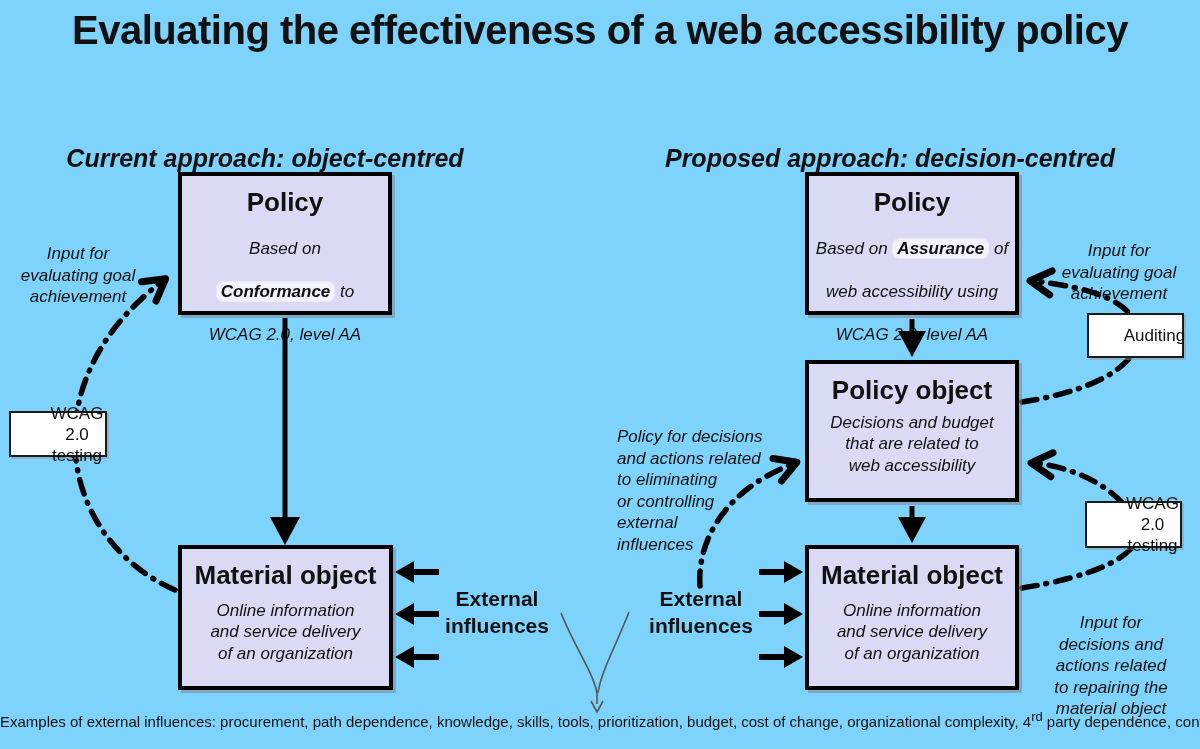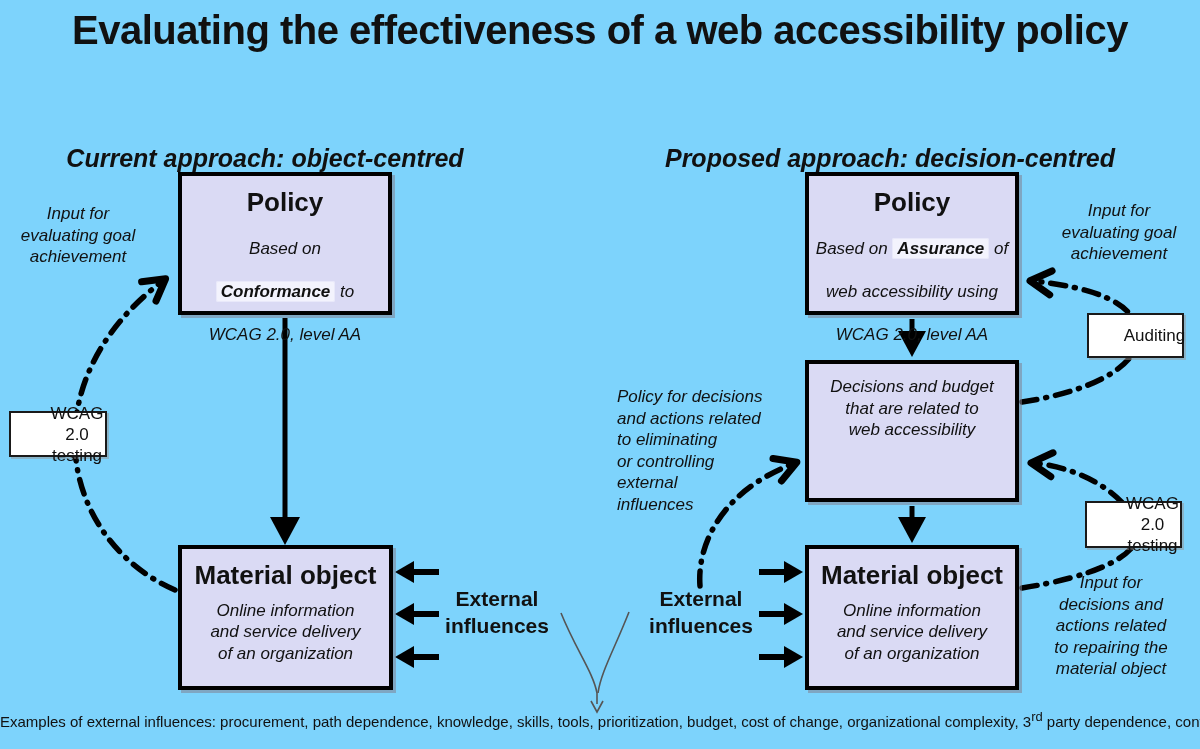--- a/index.html
+++ b/index.html
@@ -37,35 +37,35 @@
   .box.small{
     background:var(--small-box-fill,#fff);
     border:2px solid #1a1a1a;
     box-shadow:2px 2px 0 rgba(150,150,150,0.5);
     justify-content:center;font-size:17px;line-height:21px;white-space:pre-line;padding-left:38px;
   }
   .box-title{font-size:26px;font-weight:bold;line-height:28px;}
   .box-body{font-style:italic;font-size:17px;line-height:21.5px;white-space:pre-line;}
   .hl{
     background:var(--highlight-fill,#f3f3fd);
-    border:1px solid #e9e9fa;border-radius:2px;
+    border:1px solid #e9e9fa;border-radius:8px;
     font-weight:bold;padding:0 4px;
   }
 
   #policy-left   {left:178px;top:172px;width:214px;height:143px;}
   #policy-right  {left:805px;top:172px;width:214px;height:143px;}
   #policy-object {left:805px;top:360px;width:214px;height:142px;}
   #material-left {left:178px;top:545px;width:215px;height:145px;}
   #material-right{left:805px;top:545px;width:214px;height:145px;}
   #wcag-left {left:9px;  top:411px;width:98px;height:46px;}
   #auditing  {left:1087px;top:313px;width:97px;height:45px;}
   #wcag-right{left:1085px;top:501px;width:97px;height:47px;}
 
   .label{position:absolute;z-index:2;font-style:italic;font-size:17px;line-height:21.5px;
-         white-space:pre-line;}
+         white-space:pre-line;margin-top:40px;}
   #input-left {left:2px;   top:203px;width:152px;text-align:center;}
   #input-right{left:1040px;top:200px;width:158px;text-align:center;}
   #input-eliminating{left:617px;top:386px;width:180px;text-align:left;}
   #input-repairing {left:1028px;top:572px;width:166px;text-align:center;}
 
   .ext-label{position:absolute;z-index:2;font-weight:bold;font-size:21px;line-height:27px;
              text-align:center;white-space:pre-line;top:585px;width:130px;}
   #ext-left{left:432px;} #ext-right{left:636px;}
 
   .footer{
@@ -144,20 +144,21 @@
   <div class="box main" id="policy-right">
     <div class="box-title">Policy</div>
     <div class="box-body">
       <div><span>Based on </span><span class="hl">Assurance</span><span> of</span></div>
       <div><span>web accessibility using</span></div>
       <div><span>WCAG 2.0, level AA</span></div>
     </div>
   </div>
 
   <div class="box main" id="policy-object">
+    <div class="box-title">Policy object</div>
     <div class="box-body">Decisions and budget
 that are related to
 web accessibility</div>
   </div>
 
   <div class="box main" id="material-left">
     <div class="box-title">Material object</div>
     <div class="box-body">Online information
 and service delivery
 of an organization</div>
@@ -192,16 +193,16 @@
 actions related
 to repairing the
 material object</div>
 
   <div class="ext-label" id="ext-left">External
 influences</div>
   <div class="ext-label" id="ext-right">External
 influences</div>
 
   <div class="footer">
-    <span>Examples of external influences: procurement, path dependence, knowledge, skills, tools, prioritization, budget, cost of change, organizational complexity, 3</span><sup>rd</sup><span> party dependence, contracts, etc.</span>
+    <span>Examples of external influences: procurement, path dependence, knowledge, skills, tools, prioritization, budget, cost of change, organizational complexity, 4</span><sup>rd</sup><span> party dependence, contracts, etc.</span>
   </div>
 
 </div>
 
 </body></html>

